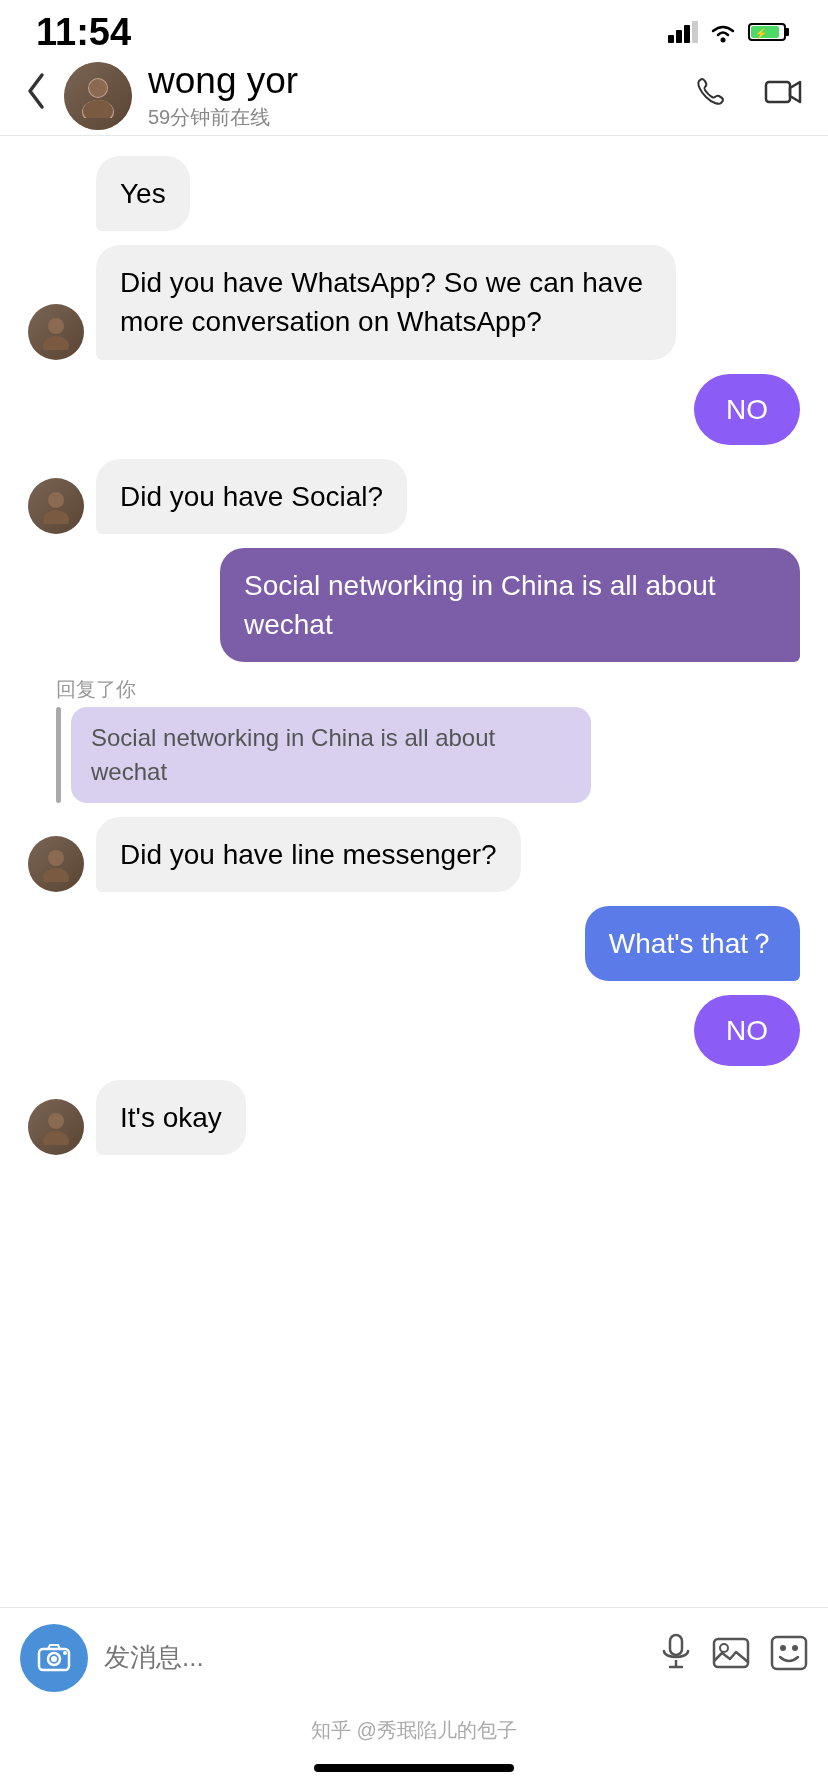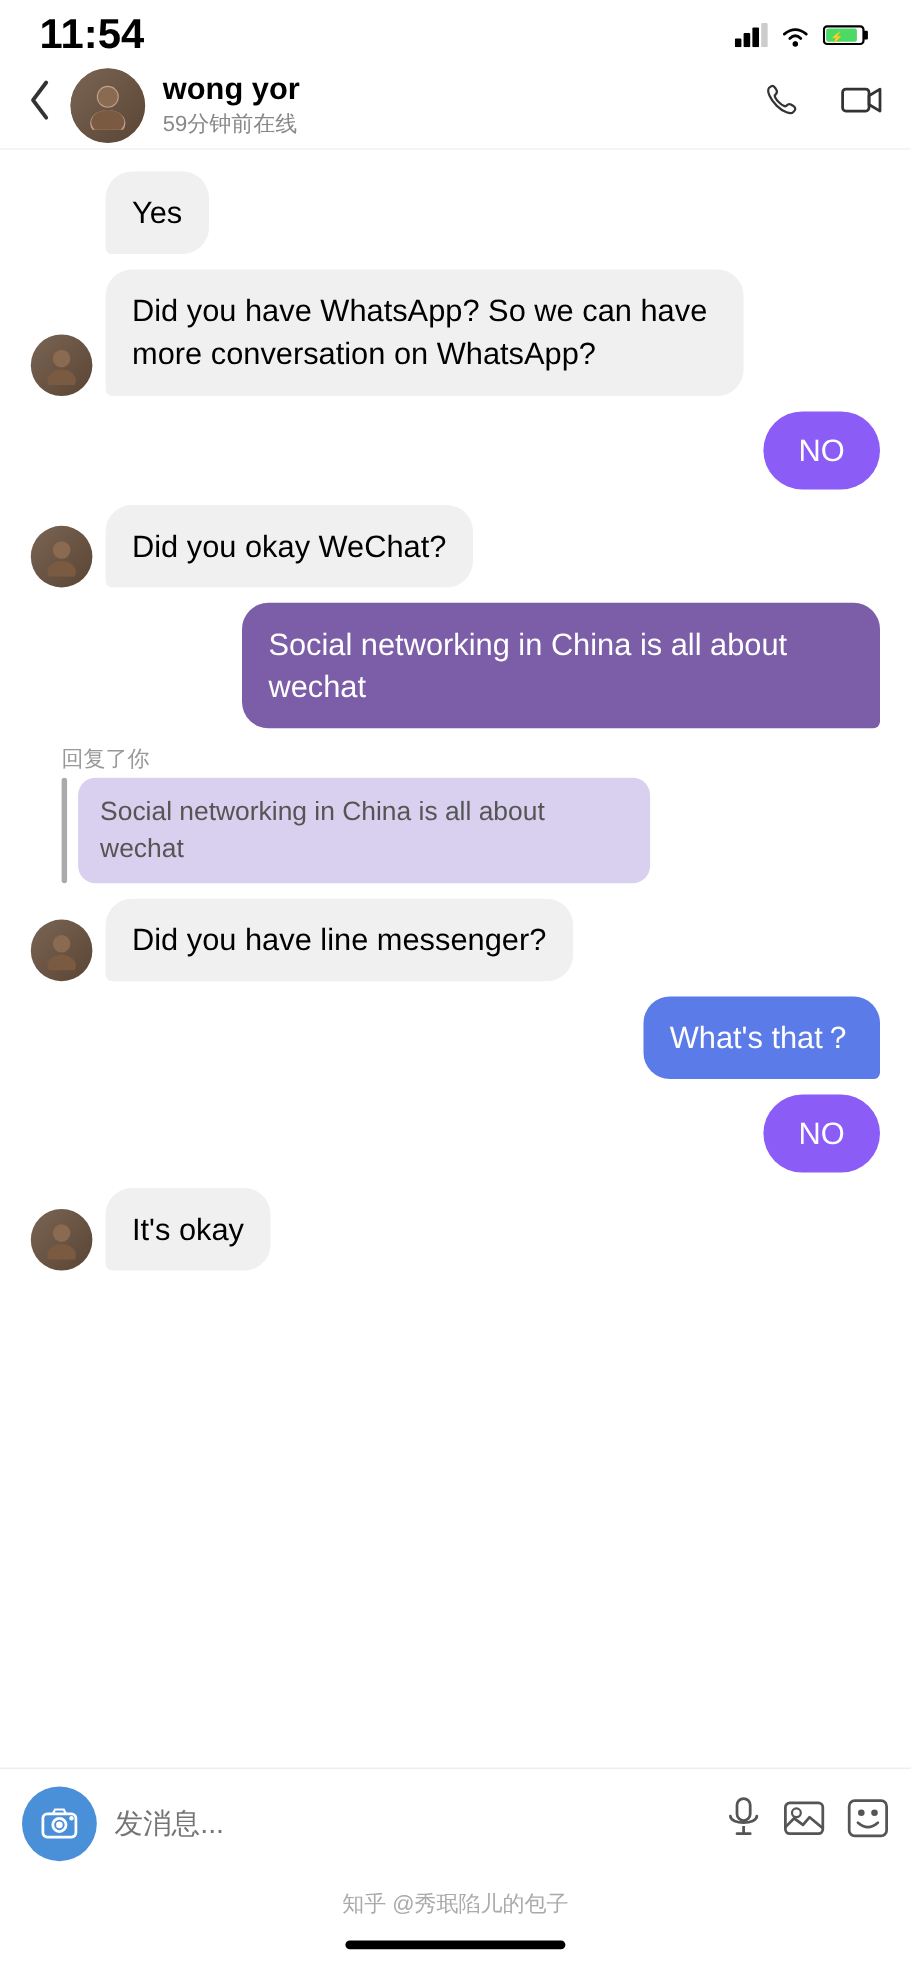--- a/index.html
+++ b/index.html
@@ -63,22 +63,22 @@
       background: linear-gradient(135deg, #7a6555 0%, #5a4535 100%);
       border-radius: 50%;
       display: flex;
       align-items: center;
       justify-content: center;
     }
     .contact-info {
       flex: 1;
     }
     .contact-name {
-      font-size: 28px;
-      font-weight: 700;
+      font-size: 37px;
+      font-weight: 400;
       color: #000;
     }
     .contact-status {
       font-size: 20px;
       color: #888;
       margin-top: 2px;
     }
     .nav-actions {
       display: flex;
       gap: 36px;
@@ -333,21 +333,21 @@
     <div class="bubble sent-bubble-small">NO</div>
   </div>
 
   <div class="message-row received">
     <div class="msg-avatar">
       <svg width="36" height="36" viewBox="0 0 36 36">
         <circle cx="18" cy="12" r="8" fill="#8a6a50"></circle>
         <ellipse cx="18" cy="32" rx="13" ry="10" fill="#7a5a40"></ellipse>
       </svg>
     </div>
-    <div class="bubble received-bubble">Did you okay WeChat?</div>
+    <div class="bubble received-bubble">Did you have Social?</div>
   </div>
 
   <div class="message-row sent">
     <div class="bubble sent-bubble-purple">Social networking in China is all about wechat</div>
   </div>
 
   <div style="margin-left: 14px;">
     <div class="reply-label">回复了你</div>
     <div class="reply-block">
       <div class="reply-bar"></div>

